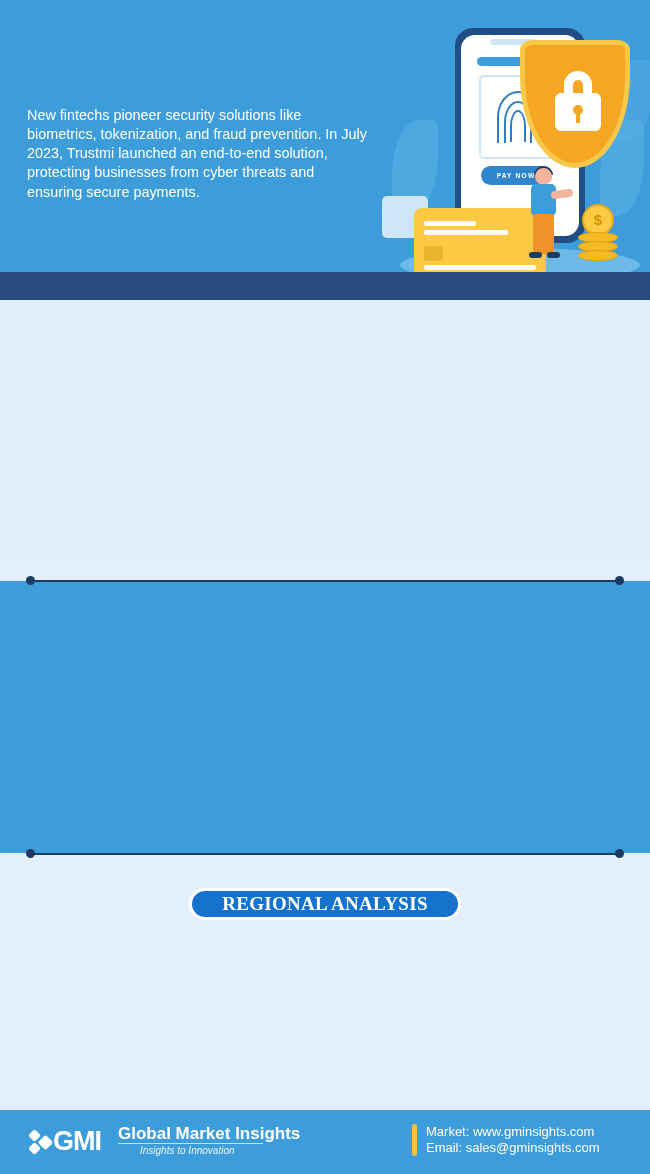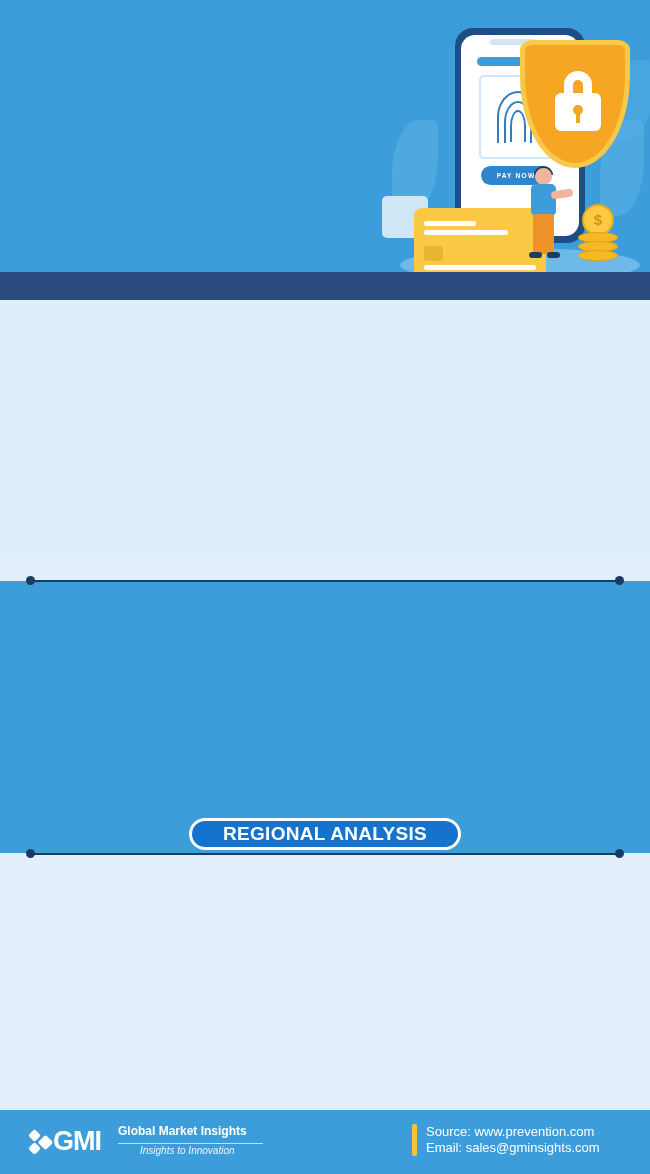--- a/index.html
+++ b/index.html
@@ -99,21 +99,21 @@
   
   .seg{position:absolute;left:0;top:581px;width:650px;height:272px;background:#3d9ddb;}
 
   
   .reg{position:absolute;left:0;top:868px;width:650px;height:242px;background:#e3f0fb;}
 
   
   .footer{position:absolute;left:0;top:1110px;width:650px;height:64px;background:#3d9ddb;}
   .logo-mark{position:absolute;left:28px;top:1126px;color:#ffffff;font-size:27px;font-weight:bold;letter-spacing:-1px;}
   .logo-diamond{position:absolute;background:#ffffff;transform:rotate(45deg);border-radius:2px;}
-  .logo-name{position:absolute;left:118px;top:1124px;color:#ffffff;font-size:12px;font-weight:bold;}
+  .logo-name{position:absolute;left:118px;top:1124px;color:#ffffff;font-size:17px;font-weight:bold;}
   .logo-rule{position:absolute;left:118px;top:1143px;width:145px;height:1px;background:#bfe0f5;}
   .logo-tag{position:absolute;left:140px;top:1145px;color:#eaf5fd;font-size:10px;font-style:italic;}
   .foot-bar{position:absolute;left:412px;top:1124px;width:5px;height:32px;background:#f3c340;border-radius:2px;}
   .foot-src{position:absolute;left:426px;top:1124px;color:#ffffff;font-size:13px;}
   .foot-mail{position:absolute;left:426px;top:1140px;color:#ffffff;font-size:13px;}
 </style>
 </head>
 <body>
 
 <div class="page">
@@ -163,20 +163,21 @@
       </div>
 
       <div class="coins">
         <span class="coin-top">$</span>
         <span class="coin" style="top:14px;"></span>
         <span class="coin" style="top:23px;"></span>
         <span class="coin" style="top:32px;"></span>
       </div>
     </div>
 
+    <div class="hero-body">New fintechs pioneer security solutions like biometrics, tokenization, and fraud prevention. In July 2023, Trustmi launched an end-to-end solution, protecting businesses from cyber threats and ensuring secure payments.</div>
   </div>
 
   <div class="stats">
 
     <div class="hcard"></div>
     <div class="hcard-dark"></div>
     <div class="hchip"></div>
     <div class="hcoin">
         <i></i>
       </div>
@@ -275,27 +276,27 @@
 
     
     
     
     
   </div>
 
   <div class="divline" style="left:30px;top:853px;width:590px;"></div>
   <div class="divdot" style="left:26px;top:849px;"></div>
   <div class="divdot" style="left:615px;top:849px;"></div>
-  <div class="banner" style="left:189px;top:818px;width:272px;">REGIONAL ANALYSIS</div>
+  <div class="banner" style="left:189px;top:888px;width:272px;font-family:Liberation Serif, serif;">REGIONAL ANALYSIS</div>
 
   <div class="footer"></div>
   <span class="logo-diamond" style="left:30px;top:1131px;width:9px;height:9px;"></span>
   <span class="logo-diamond" style="left:30px;top:1144px;width:9px;height:9px;"></span>
   <span class="logo-diamond" style="left:40px;top:1137px;width:11px;height:11px;"></span>
   <div class="logo-mark" style="left:53px;">GMI</div>
   <div class="logo-name">Global Market Insights</div>
   <div class="logo-rule"></div>
   <div class="logo-tag">Insights to Innovation</div>
   <div class="foot-bar"></div>
-  <div class="foot-src">Source: www.prevention.com</div>
+  <div class="foot-src">Market: www.gminsights.com</div>
   <div class="foot-mail">Email: sales@gminsights.com</div>
 
 </div>
 
 </body></html>

